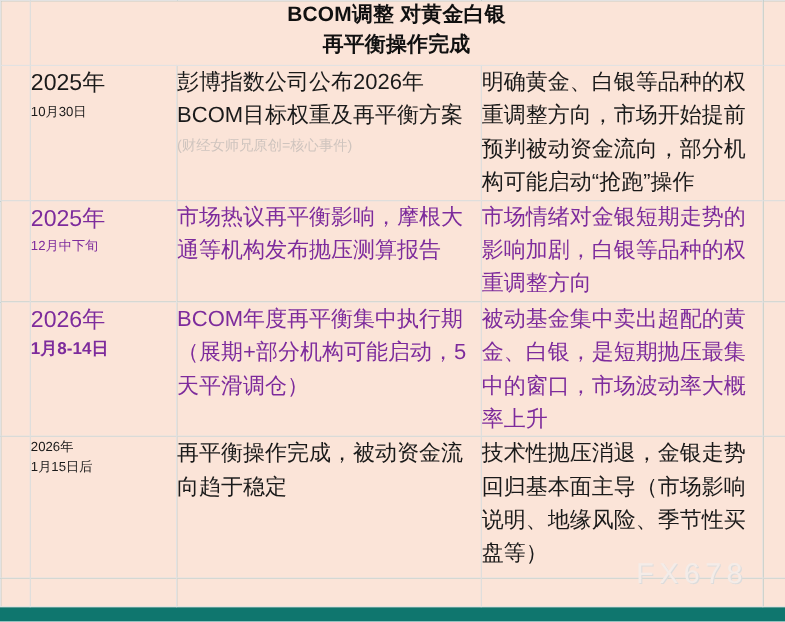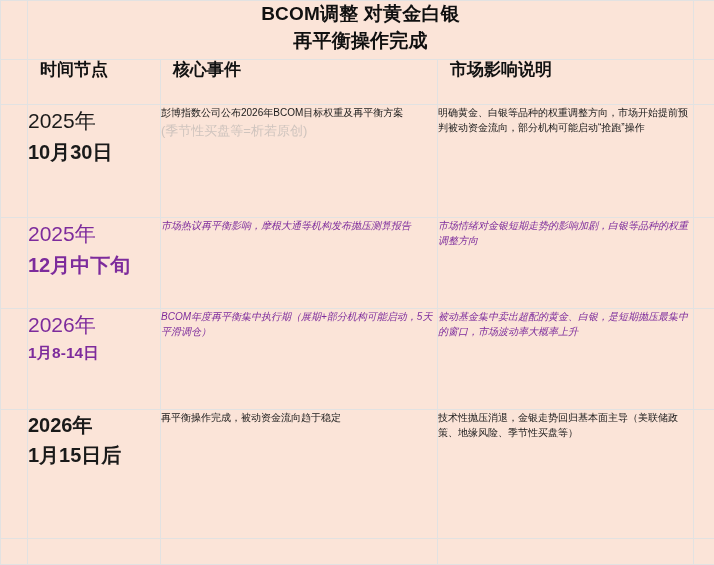--- a/index.html
+++ b/index.html
@@ -83,37 +83,37 @@
   
   td.body-cell {
     background: #fbe4d8;
     padding: 9px 8px 10px 12px;
   }
   td.gutter {
     background: #fbe4d8;
   }
 
   .cell-text {
-    font-size: 10px;
+    font-size: 20px;
     line-height: 1.52;
     color: #1a1a1a;
     white-space: pre-line;
     word-break: break-word;
   }
-  .cell-text.purple { color: #7d2b9c; font-style: italic; }
+  .cell-text.purple { color: #7d2b9c; }
 
   .date-top {
     font-size: 21px;
     line-height: 1.5;
     color: #1a1a1a;
   }
   .date-bottom {
-    font-size: 20px;
+    font-size: 12px;
     line-height: 1.5;
-    font-weight: bold;
+    font-weight: normal;
     color: #1a1a1a;
   }
   .date-top.purple, .date-bottom.purple { color: #7d2b9c; }
   .date-bottom.nobold { font-weight: bold; font-size: 15.5px; }
 
   .note {
     display: block;
     font-size: 13px;
     line-height: 1.5;
     color: #cfc4be;
@@ -158,43 +158,30 @@
 
       <tr>
         <td class="title-gutter"></td>
         <td class="title-cell" colspan="3">
           <div class="title-line">BCOM调整 对黄金白银</div>
           <div class="title-line">再平衡操作完成</div>
         </td>
         <td class="title-gutter"></td>
       </tr>
 
-      <tr>
-        <td class="hdr-blank"></td>
-        <td class="hdr">
-          <div class="hdr-label">时间节点</div>
-        </td>
-        <td class="hdr">
-          <div class="hdr-label">核心事件</div>
-        </td>
-        <td class="hdr">
-          <div class="hdr-label">市场影响说明</div>
-        </td>
-        <td class="hdr-blank"></td>
-      </tr>
 
       <tr class="r1">
         <td class="gutter"></td>
         <td class="body-cell">
           <div class="date-top">2025年</div>
           <div class="date-bottom">10月30日</div>
         </td>
         <td class="body-cell">
           <div class="cell-text">彭博指数公司公布2026年BCOM目标权重及再平衡方案</div>
-          <span class="note">(季节性买盘等=析若原创)</span>
+          <span class="note">(财经女师兄原创=核心事件)</span>
         </td>
         <td class="body-cell">
           <div class="cell-text">明确黄金、白银等品种的权重调整方向，市场开始提前预判被动资金流向，部分机构可能启动“抢跑”操作</div>
         </td>
         <td class="gutter"></td>
       </tr>
 
       <tr class="r2">
         <td class="gutter"></td>
         <td class="body-cell">
@@ -228,30 +215,31 @@
       <tr class="r4">
         <td class="gutter"></td>
         <td class="body-cell">
           <div class="date-bottom">2026年</div>
           <div class="date-bottom">1月15日后</div>
         </td>
         <td class="body-cell">
           <div class="cell-text">再平衡操作完成，被动资金流向趋于稳定</div>
         </td>
         <td class="body-cell">
-          <div class="cell-text">技术性抛压消退，金银走势回归基本面主导（美联储政策、地缘风险、季节性买盘等）</div>
+          <div class="cell-text">技术性抛压消退，金银走势回归基本面主导（市场影响说明、地缘风险、季节性买盘等）</div>
         </td>
         <td class="gutter"></td>
       </tr>
 
       <tr class="r5">
         <td class="gutter"></td>
         <td class="body-cell"></td>
         <td class="body-cell"></td>
         <td class="body-cell"></td>
         <td class="gutter"></td>
       </tr>
 
     </tbody>
   </table>
 
+  <div class="watermark">FX678</div>
 
 </div>
 
 </body></html>

